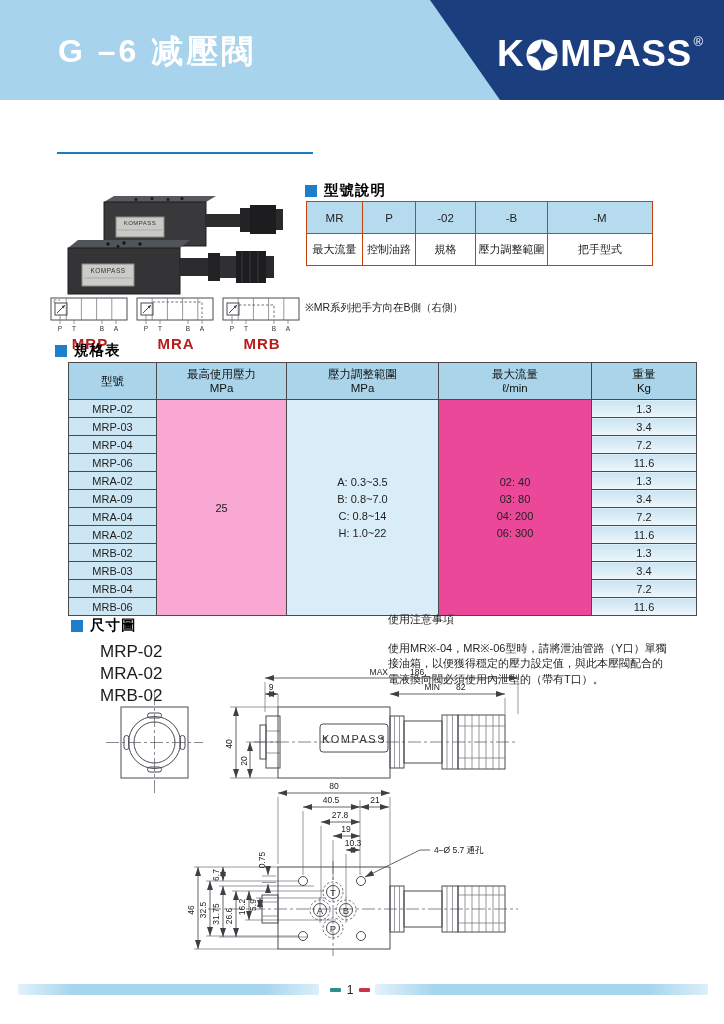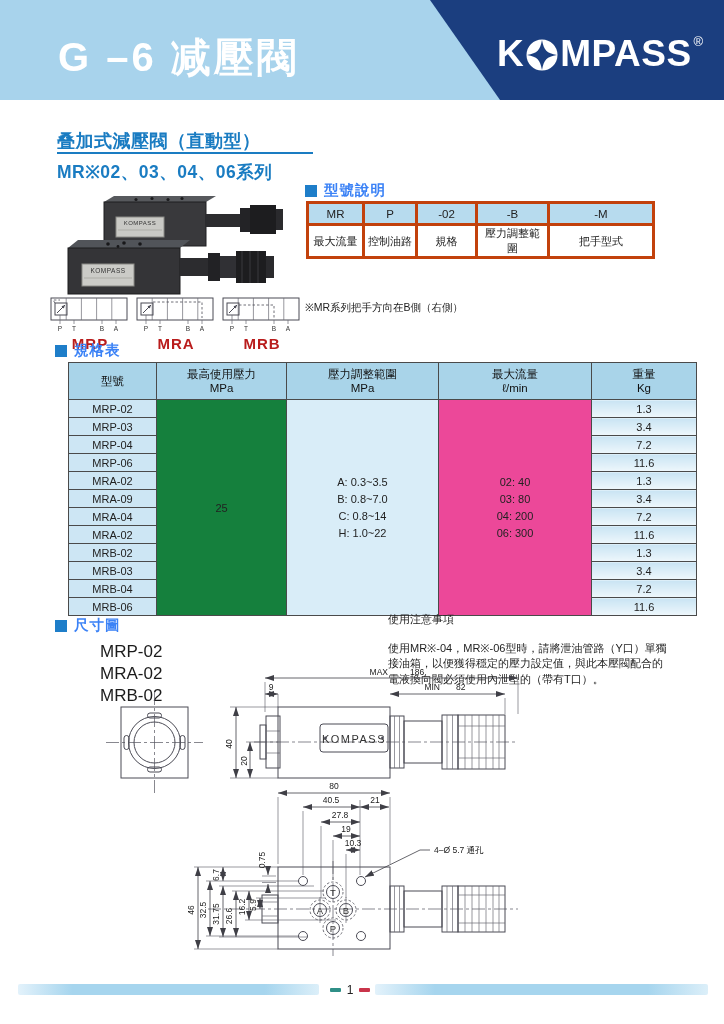--- a/index.html
+++ b/index.html
@@ -2,53 +2,53 @@
 <html><head>
 <meta charset="utf-8">
 <style>
   html,body{margin:0;padding:0;background:#e8e8e8;}
   .page{position:relative;width:724px;height:1024px;background:#ffffff;overflow:hidden;
         font-family:"Liberation Sans",sans-serif;color:#222;margin:0 auto;}
   
   .banner{position:absolute;left:0;top:0;width:724px;height:100px;background:#a8d3ec;}
   .banner-navy{position:absolute;left:430px;top:0;width:420px;height:100px;background:#1b3e7f;
                transform:skewX(35deg);transform-origin:0 0;}
-  .banner-title{position:absolute;left:58px;top:30px;font-size:40px;font-weight:bold;color:#ffffff;
+  .banner-title{position:absolute;left:58px;top:30px;font-size:32px;font-weight:bold;color:#ffffff;
                 letter-spacing:3px;white-space:nowrap;}
   .logo{position:absolute;left:497px;top:33px;display:flex;align-items:center;color:#fff;
         font-weight:bold;font-size:37px;letter-spacing:.5px;}
   .logo .emblem{width:34px;height:34px;margin:2px 1px 0 1px;}
   .logo .reg{font-size:13px;font-weight:normal;position:relative;top:-13px;left:2px;}
   
   .sec-head{position:absolute;display:flex;align-items:center;gap:7px;}
   .sec-head .sq{width:12px;height:12px;background:#1e7ec9;}
-  .sec-head .lbl{font-size:14.5px;font-weight:bold;color:#3b82f6;letter-spacing:1px;}
+  .sec-head .lbl{font-size:14.5px;font-weight:bold;color:#000000;letter-spacing:1px;}
   
   .intro-sub{position:absolute;left:57px;top:129px;font-size:18px;font-weight:bold;color:#1a7cc2;letter-spacing:.5px;}
   .intro-rule{position:absolute;left:57px;top:152px;width:256px;height:2px;background:#1a7cc2;}
   .intro-series{position:absolute;left:57px;top:159px;font-size:17.5px;font-weight:bold;color:#1a7cc2;letter-spacing:.5px;}
   
   table{border-collapse:collapse;}
   .model-table{position:absolute;left:306px;top:201px;width:346px;table-layout:fixed;}
-  .model-table td{border:3px solid #c2410c;font-size:10.5px;text-align:center;padding:0 2px;vertical-align:middle;}
+  .model-table td{border:1px solid #c2410c;font-size:10.5px;text-align:center;padding:6px 2px;vertical-align:middle;}
   .model-table tr.codes td{background:#b7dbee;height:19px;font-size:11.5px;}
   .model-table tr.labels td{height:19px;font-size:11px;}
   .model-table tr.details td{height:58px;font-size:10px;line-height:13px;}
   .ml{white-space:pre-line;}
   .tl{text-align:left !important;padding-left:6px !important;}
   .model-note{position:absolute;left:305px;top:300px;font-size:10.5px;color:#222;}
   .spec-table{position:absolute;left:68px;top:362px;width:628px;table-layout:fixed;}
   .spec-table td,.spec-table th{border:1px solid #4a4a4a;font-size:11px;text-align:center;padding:0;vertical-align:middle;}
   .spec-table thead th{background:#a9d4e9;height:36px;font-weight:normal;font-size:11.5px;line-height:14px;color:#111;}
   .spec-table tbody td{height:17px;}
   .cell-model{background:#cde6f4;}
   .cell-weight{background:linear-gradient(180deg,#c9e4f3,#eef7fc);}
   .cell-range{background:#d9edf8;line-height:17px;}
   .cell-flow{background:#ec4899;line-height:17px;}
-  .cell-press{background:#15803d;}
+  .cell-press{background:#f9a8d4;}
   
   .dim-models{position:absolute;left:100px;top:641px;font-size:17px;color:#1b1b1b;line-height:22px;}
   .notice{position:absolute;left:388px;top:612px;width:332px;font-size:11px;line-height:15.5px;color:#222;}
   .notice .nt{margin-bottom:13px;}
   
   .photos{position:absolute;left:56px;top:190px;}
   .symbols{position:absolute;left:50px;top:297px;display:flex;gap:6px;}
   .symbol-item{width:80px;text-align:center;}
   .symbol-item .sym-label{font-size:15px;font-weight:bold;color:#b91c1c;margin-top:-2px;letter-spacing:1px;}
   
@@ -85,23 +85,21 @@
       <span>K</span>
       <svg class="emblem" viewBox="0 0 34 34">
         <circle cx="17" cy="17" r="15.5" fill="#ffffff"></circle>
         <path d="M17 2 C19 12.5 21.5 15 32 17 C21.5 19 19 21.5 17 32 C15 21.5 12.5 19 2 17 C12.5 15 15 12.5 17 2 Z" fill="#1b3e7f"></path>
       </svg>
       <span>MPASS</span>
       <span class="reg">®</span>
     </div>
   </div>
 
-  <div class="intro-sub">叠加式減壓閥（直動型）</div>
   <div class="intro-rule"></div>
-  <div class="intro-series">MR※02、03、04、06系列</div>
 
   <svg class="photos" width="252" height="106" viewBox="0 0 252 106">
 
     <g>
       <polygon points="48,12 150,12 160,6 58,6" fill="#57595d"></polygon>
       <rect x="48" y="12" width="102" height="44" fill="#39393c" stroke="#1e1e20" stroke-width="1"></rect>
       <circle cx="80" cy="9.5" r="1.6" fill="#1b1b1d"></circle>
         <circle cx="96" cy="8.5" r="1.6" fill="#1b1b1d"></circle>
       <circle cx="112" cy="9.5" r="1.6" fill="#1b1b1d"></circle>
         <circle cx="126" cy="8.5" r="1.6" fill="#1b1b1d"></circle>
@@ -314,21 +312,21 @@
           <td class="cell-model">MRB-04</td>
           <td class="cell-weight">7.2</td>
         </tr>
       <tr>
           <td class="cell-model">MRB-06</td>
           <td class="cell-weight">11.6</td>
         </tr>
     </tbody>
   </table>
 
-  <div class="sec-head" style="left:55px;top:616px;">
+  <div class="sec-head" style="left:71px;top:616px;">
     <span class="sq"></span>
     <span class="lbl">尺寸圖</span>
   </div>
   <div class="dim-models">
     <div>MRP-02</div>
     <div>MRA-02</div>
     <div>MRB-02</div>
   </div>
   <div class="notice">
     <div class="nt">使用注意事項</div>

